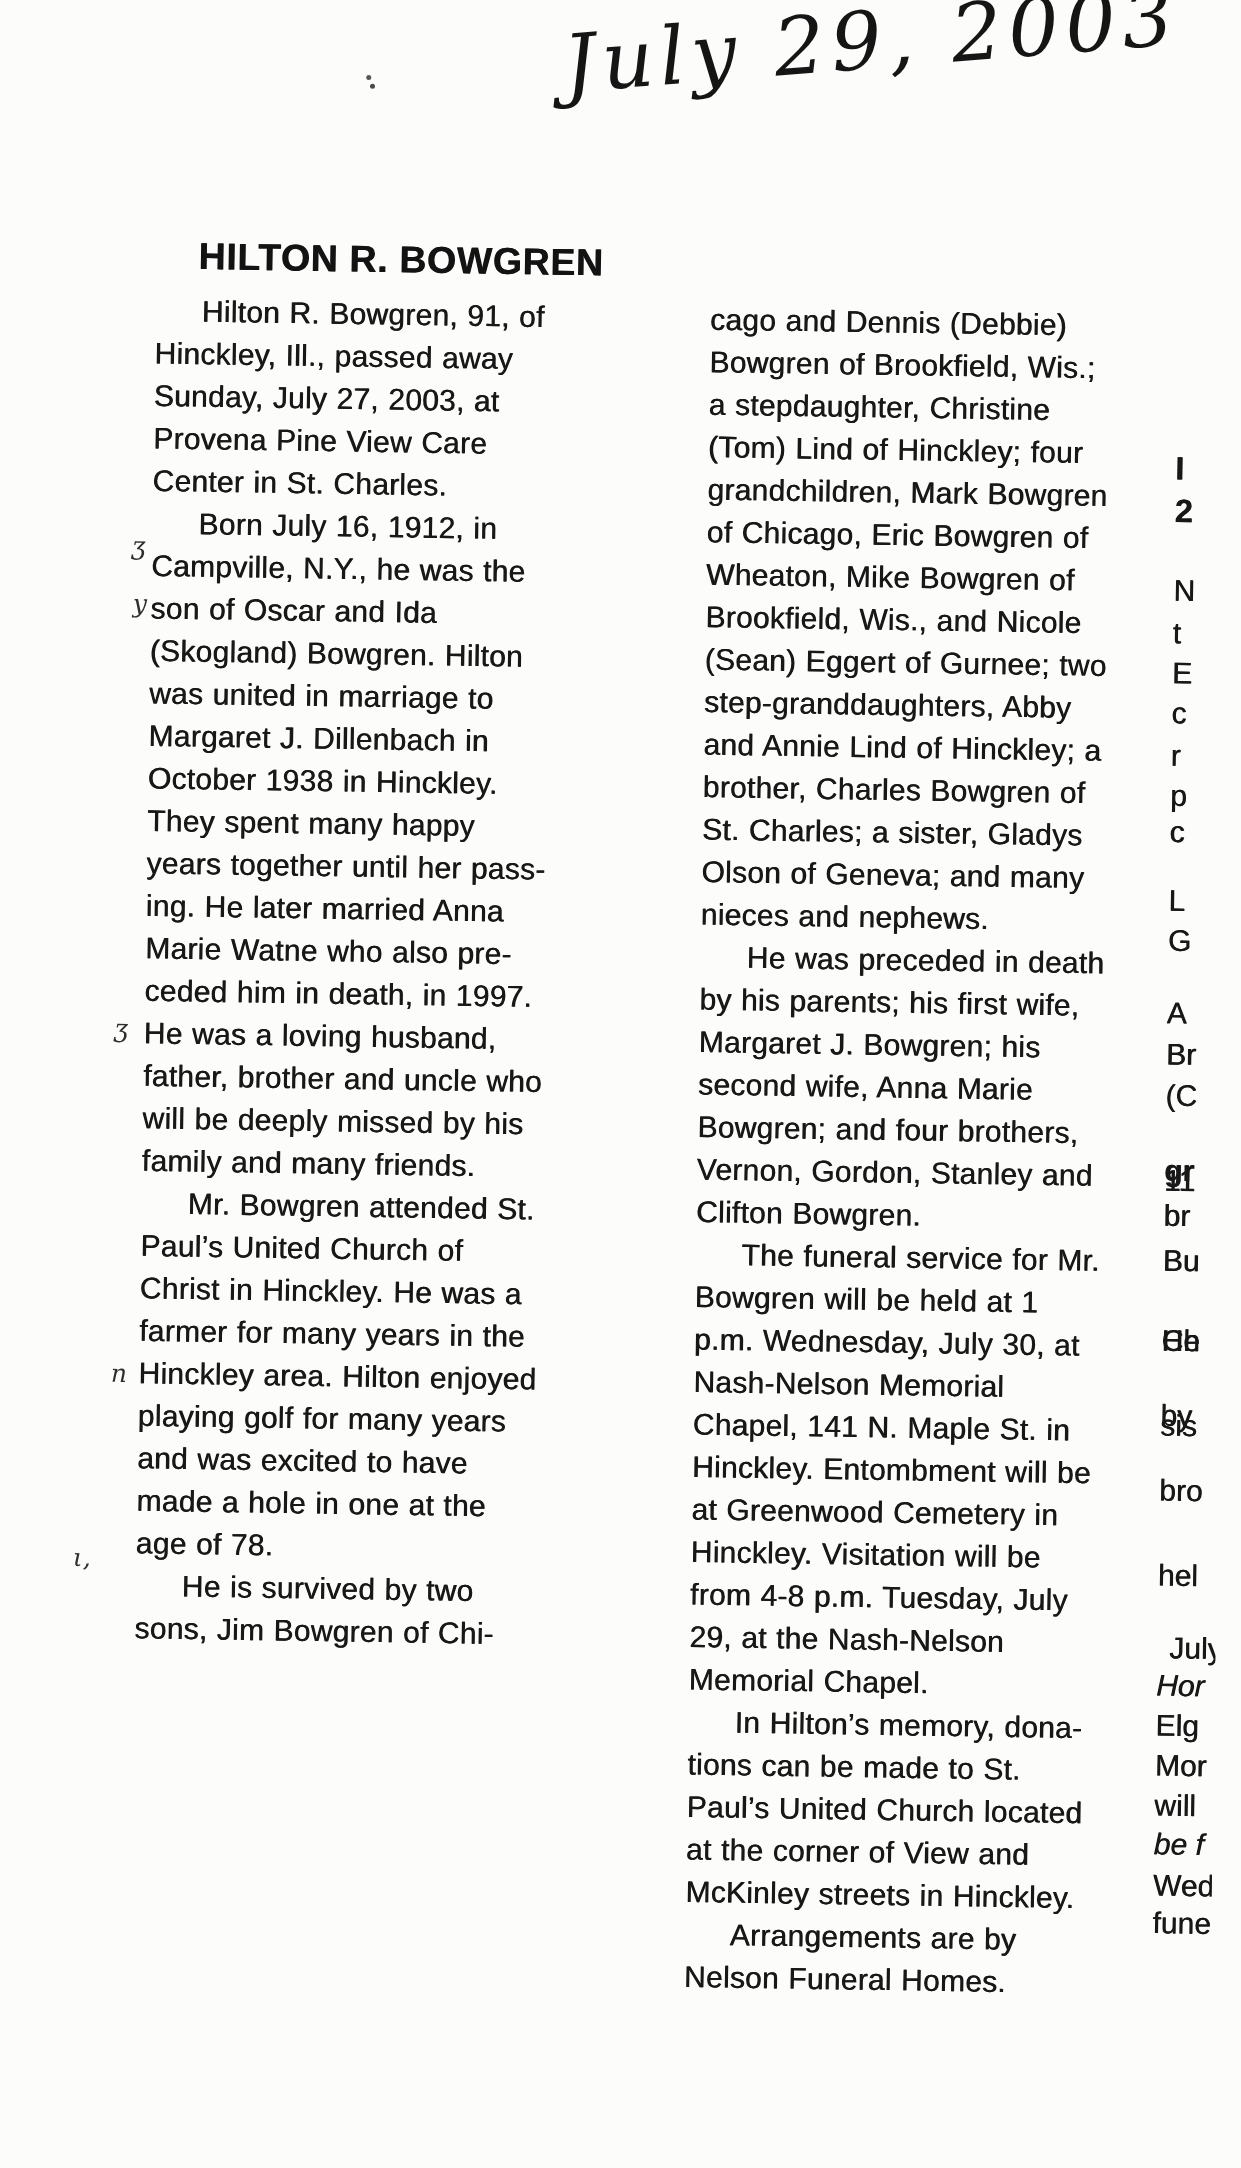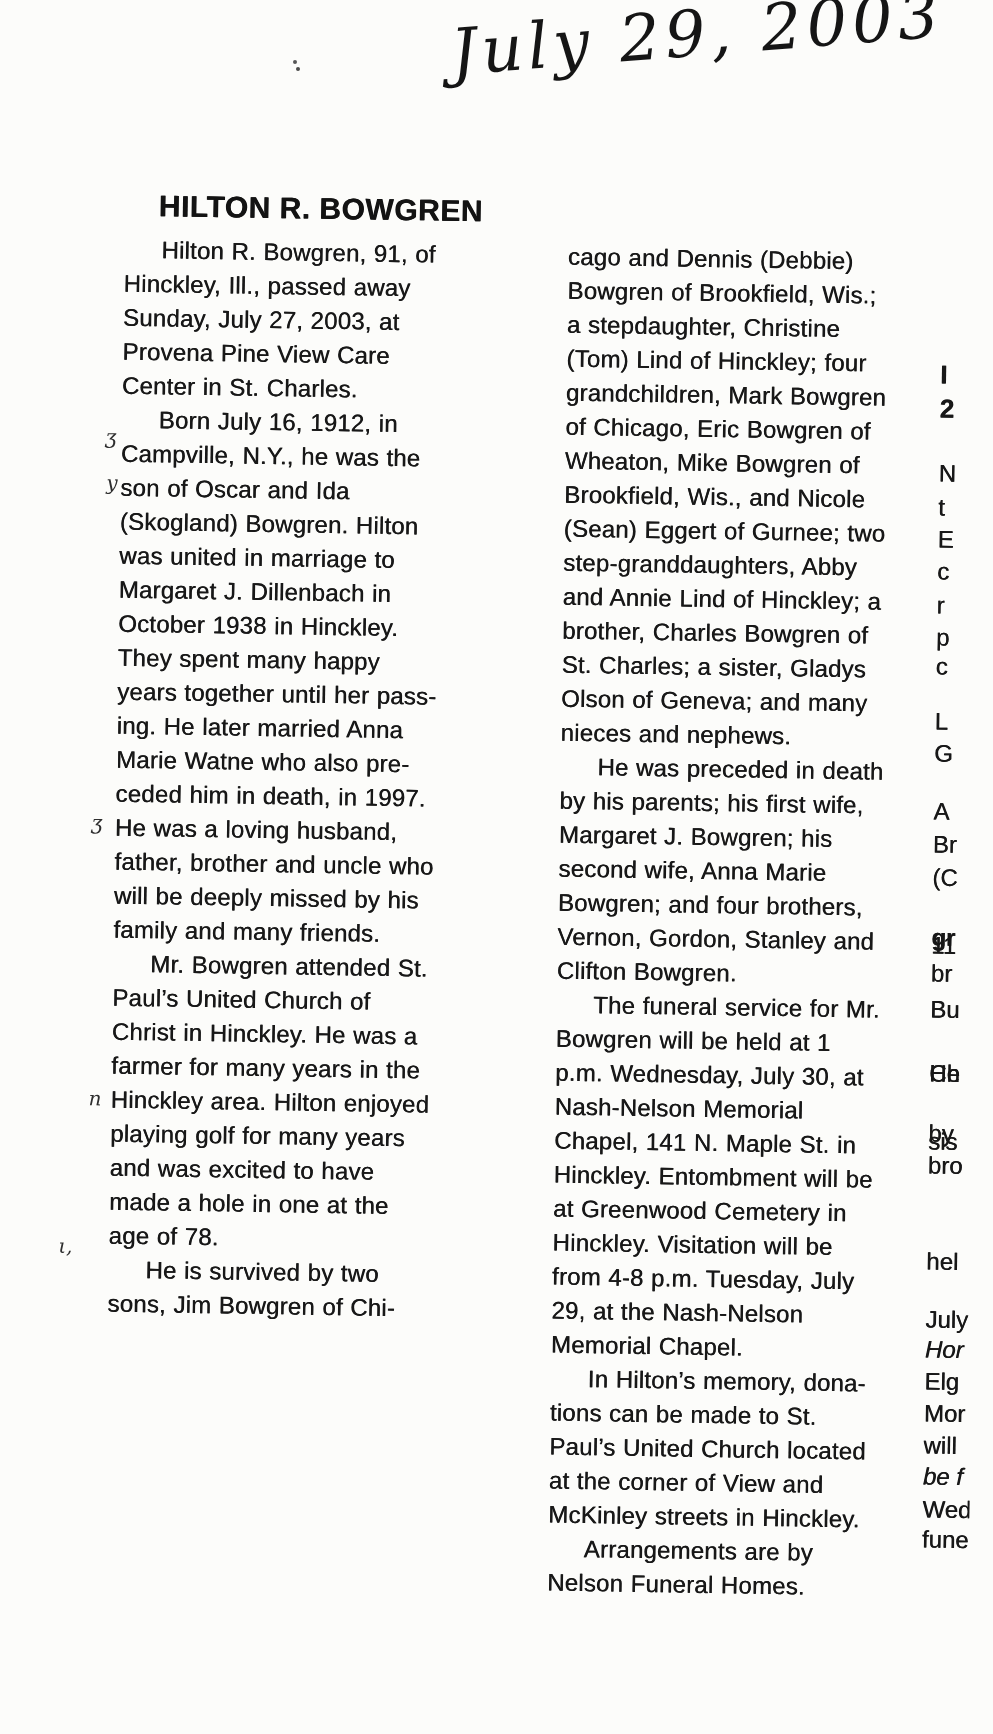--- a/index.html
+++ b/index.html
@@ -160,23 +160,23 @@
         <span class="frag" style="top: 823px;">Br</span>
         <span class="frag" style="top: 856px;">(C</span>
         <span class="frag" style="top: 924px;">11</span>
         <span class="frag" style="top: 916px; font-weight: bold;">gr</span>
         <span class="frag" style="top: 952px;">br</span>
         <span class="frag" style="top: 988px;">Bu</span>
         <span class="frag" style="top: 1022px; margin-top: 30px;">He</span>
         <span class="frag" style="top: 1052px;">Ch</span>
         <span class="frag" style="top: 1112px;">by</span>
         <span class="frag" style="top: 1120px;">sis</span>
-        <span class="frag" style="top: 1144px;">bro</span>
+        <span class="frag" style="top: 1172px;">bro</span>
         <span class="frag" style="top: 1240px;">hel</span>
-        <span class="frag" style="top: 1298px;">July</span>
+        <span class="frag" style="top: 1298px; margin-left: 10px;">July</span>
         <span class="frag" style="top: 1328px; font-style: italic;">Hor</span>
         <span class="frag" style="top: 1360px;">Elg</span>
         <span class="frag" style="top: 1392px;">Mor</span>
         <span class="frag" style="top: 1424px;">will</span>
         <span class="frag" style="top: 1455px; font-style: italic;">be f</span>
         <span class="frag" style="top: 1488px;">Wed</span>
         <span class="frag" style="top: 1518px;">fune</span>
       </div>
 
     <div>

